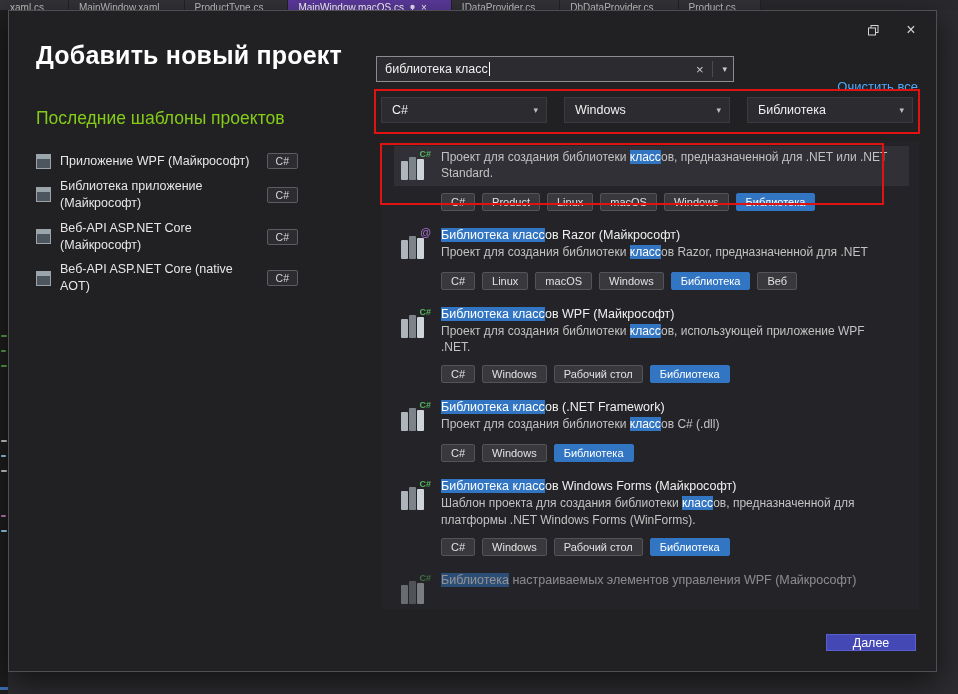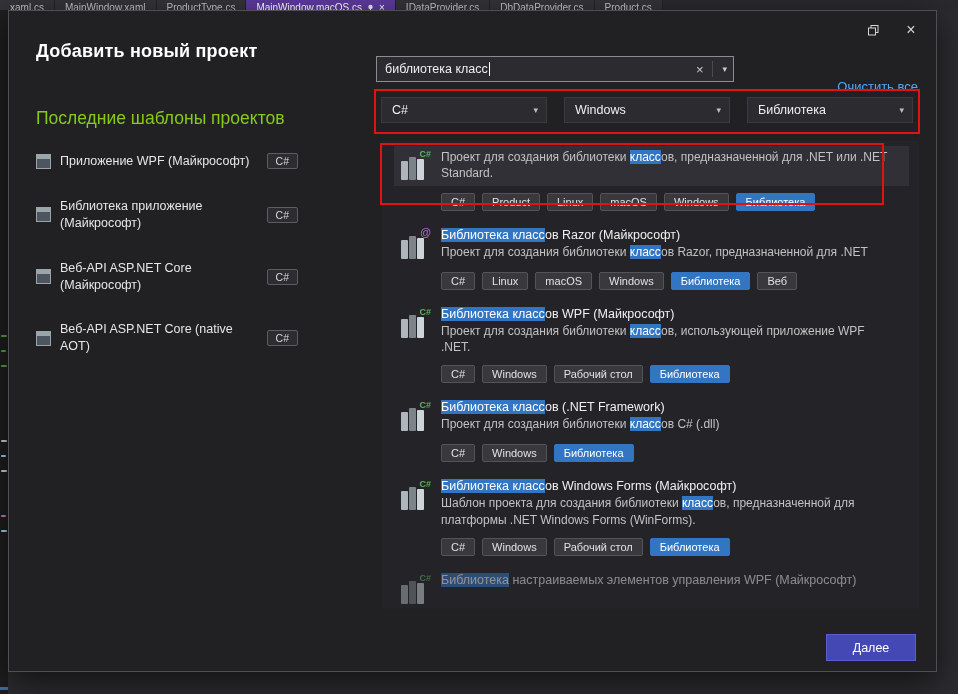--- a/index.html
+++ b/index.html
@@ -10,54 +10,54 @@
     --tabactive:#5c3a9d;
     --csgreen:#57b65c;
     --razorpurple:#a06cc0;
   }
   *{box-sizing:border-box;}
   body{margin:0;background:#2c2c30;font-family:"Liberation Sans",sans-serif;}
   .screen{position:relative;width:958px;height:694px;overflow:hidden;background:#2c2c30;}
 
   
   .tab-bar{position:absolute;top:0;left:0;width:100%;height:10px;background:#2a2a2e;display:flex;overflow:hidden;}
-  .tab{display:flex;align-items:flex-end;gap:5px;padding:0 10px 0 10px;font-size:10px;line-height:12px;
+  .tab{display:flex;align-items:flex-end;gap:5px;padding:0 24px 0 10px;font-size:10px;line-height:12px;
        color:#c5c5c5;background:#333338;border-right:1px solid #232327;white-space:nowrap;height:14px;}
   .tab.active{background:var(--tabactive);color:#fff;}
   .tab-close{font-size:10px;line-height:12px;}
   .tab-pin{display:flex;align-items:flex-end;}
 
   
   .code-sliver{position:absolute;left:0;top:10px;width:8px;height:662px;background:#1e1e1e;}
   .dash{position:absolute;left:1px;height:2px;border-radius:1px;}
   .bottom-left{position:absolute;left:0;bottom:0;width:8px;height:22px;background:#1e1e1e;}
   .blue-strip{position:absolute;left:0;bottom:4px;width:8px;height:3px;background:#3b6fb5;}
 
   
   .dialog{position:absolute;left:8px;top:10px;width:929px;height:662px;background:#212124;
           border:1px solid #4e4e55;box-shadow:0 10px 30px rgba(0,0,0,.6);}
   .win-btn{position:absolute;top:6px;width:30px;height:26px;display:flex;align-items:center;justify-content:center;color:#d4d4d4;cursor:default;}
   .win-btn.restore{right:48px;}
   .win-btn.close{right:10px;font-size:16px;}
 
-  .dialog-title{position:absolute;left:27px;top:30px;font-size:18px;font-weight:600;color:#ffffff;letter-spacing:.2px;}
+  .dialog-title{position:absolute;left:27px;top:30px;font-size:25px;font-weight:600;color:#ffffff;letter-spacing:.2px;}
 
   .search-box{position:absolute;left:367px;top:45px;width:358px;height:26px;background:#2b2b30;
               border:1px solid #8b8b90;display:flex;align-items:center;padding:0 6px 0 8px;font-size:12.5px;color:#f0f0f0;}
   .search-text{white-space:pre;}
   .caret{width:1px;height:14px;background:#ffffff;margin-left:1px;animation:blink 1s steps(1) infinite;}
   @keyframes blink{50%{opacity:0;}}
   .search-spacer{flex:1;}
   .search-clear{color:#cccccc;font-size:13px;padding:0 7px;}
   .search-dd{color:#cccccc;font-size:9px;padding-left:9px;margin-left:2px;border-left:1px solid #4a4a50;height:16px;display:flex;align-items:center;}
 
   .clear-all{position:absolute;right:18px;top:68px;font-size:13px;color:var(--link);cursor:pointer;}
 
   .recent-heading{position:absolute;left:27px;top:97px;font-size:17.5px;font-weight:400;color:#84cc16;}
-  .recent-list{position:absolute;left:27px;top:142px;width:262px;display:flex;flex-direction:column;gap:28px;}
+  .recent-list{position:absolute;left:27px;top:142px;width:262px;display:flex;flex-direction:column;gap:8px;}
   .recent-item{display:flex;align-items:center;gap:9px;font-size:12.5px;color:#e6e6e6;}
   .recent-icon{width:15px;height:15px;flex:none;border:1px solid #9aa4aa;background:linear-gradient(#9aa6ac 0 4px,#4d565e 4px);}
   .recent-label{flex:1;line-height:1.35;}
   .lang-badge{flex:none;padding:1px 8px;border:1px solid #5c5c62;background:#2c2c31;border-radius:2px;font-size:10.5px;color:#d8d8d8;}
 
   .filter-row{position:absolute;left:372px;top:86px;display:flex;gap:17px;}
   .filter-dd{width:166px;height:26px;background:#2b2b30;border:1px solid #3a3a40;display:flex;align-items:center;
              padding:0 8px 0 10px;font-size:12.5px;color:#f0f0f0;cursor:default;}
   .dd-caret{margin-left:auto;font-size:9px;color:#bdbdbd;}
 
@@ -79,21 +79,21 @@
   .hl{background:var(--hl);color:#ffffff;}
   .tag-row{display:flex;gap:7px;margin:7px 0 0 47px;flex-wrap:wrap;}
   .tag{padding:2px 9px;background:#38383d;border:1px solid #53535a;border-radius:2px;font-size:11px;color:#e2e2e2;cursor:default;}
   .tag.hl-tag{background:var(--hl);border-color:var(--hl);color:#fff;}
   .result-item.dimmed{opacity:.5;}
 
   .ann{position:absolute;border:2px solid var(--red);pointer-events:none;}
   .ann1{left:365px;top:78px;width:546px;height:45px;}
   .ann2{left:371px;top:132px;width:504px;height:62px;}
 
-  .next-btn{position:absolute;right:20px;top:623px;width:90px;height:27px;background:var(--btn);
+  .next-btn{position:absolute;right:20px;top:623px;width:90px;height:17px;background:var(--btn);
             border:1px solid #5a5fd0;color:#fff;font-size:12.5px;display:flex;align-items:center;justify-content:center;cursor:pointer;}
 </style>
 </head>
 <body>
 
 <div class="screen">
 
   <div class="tab-bar">
       <div class="tab">
         <span class="tab-label">xaml.cs</span>

